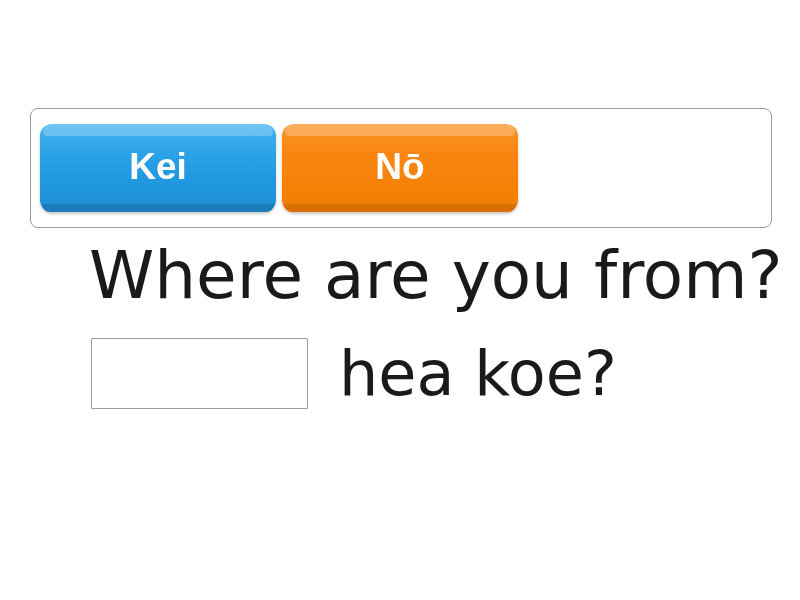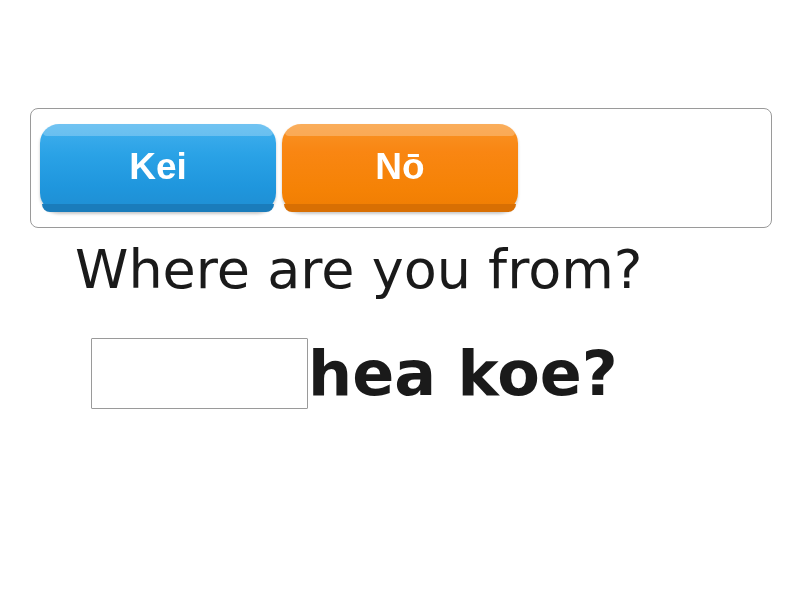--- a/index.html
+++ b/index.html
@@ -31,21 +31,21 @@
     justify-content: flex-start;
     padding: 0 9px;
   }
 
   
   .tile {
     position: relative;
     width: 236px;
     height: 88px;
     margin-right: 6px;
-    border-radius: 19px;
+    border-radius: 12px;
     cursor: pointer;
     display: flex;
     align-items: center;
     justify-content: center;
     user-select: none;
     box-sizing: border-box;
   }
   .tile:last-child { margin-right: 12px; }
 
   .tile-label {
@@ -99,23 +99,23 @@
 
   .tile-orange {
     background: linear-gradient(180deg, #f99326 0%, #f98612 32%, #f58205 75%, #ef7d03 100%);
     box-shadow: 0 2px 3px rgba(0,0,0,.22);
   }
   .tile-orange::after { background: #d86f03; }
 
   
   .prompt-line {
     position: absolute;
-    left: 75px;
+    left: 89px;
     top: 243px;
-    font-size: 54px;
+    font-size: 66px;
     color: #1a1a1a;
     font-family: "DejaVu Sans", sans-serif;
     line-height: 1;
     white-space: nowrap;
   }
 
   .answer-line {
     position: absolute;
     left: 91px;
     top: 338px;
@@ -128,25 +128,25 @@
     width: 217px;
     height: 71px;
     box-sizing: border-box;
     border: 1px solid #9a9a9a;
     background: #ffffff;
     border-radius: 1px;
     cursor: pointer;
   }
 
   .answer-text {
+    margin-left: 31px;
     font-size: 62px;
     color: #1a1a1a;
     font-family: "DejaVu Sans", sans-serif;
     line-height: 1;
-    font-weight: bold;
   }
 </style>
 </head>
 <body>
 
 <div class="word-bank">
 
   <div class="tile tile-blue">
     <span class="tile-label">Kei</span>
   </div>

